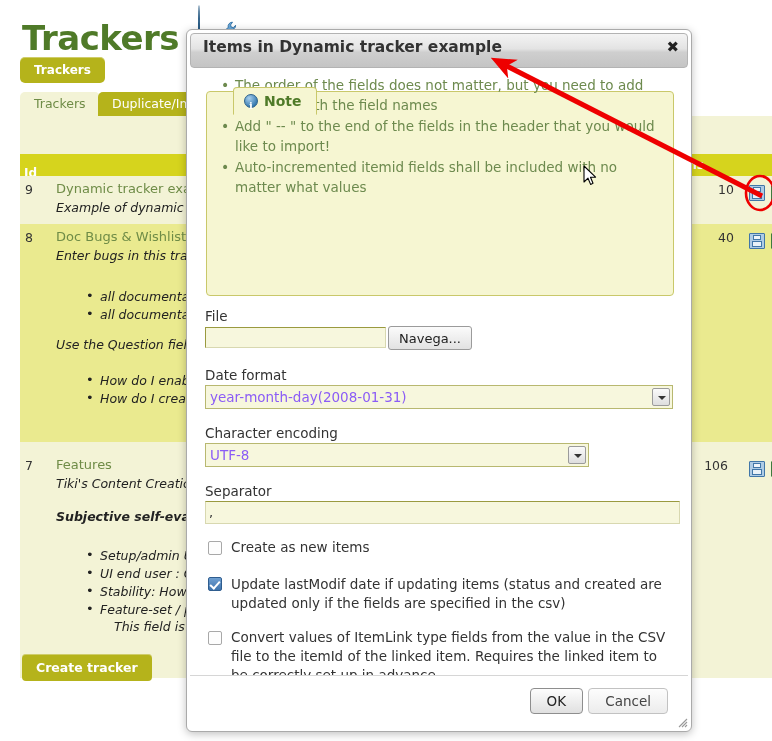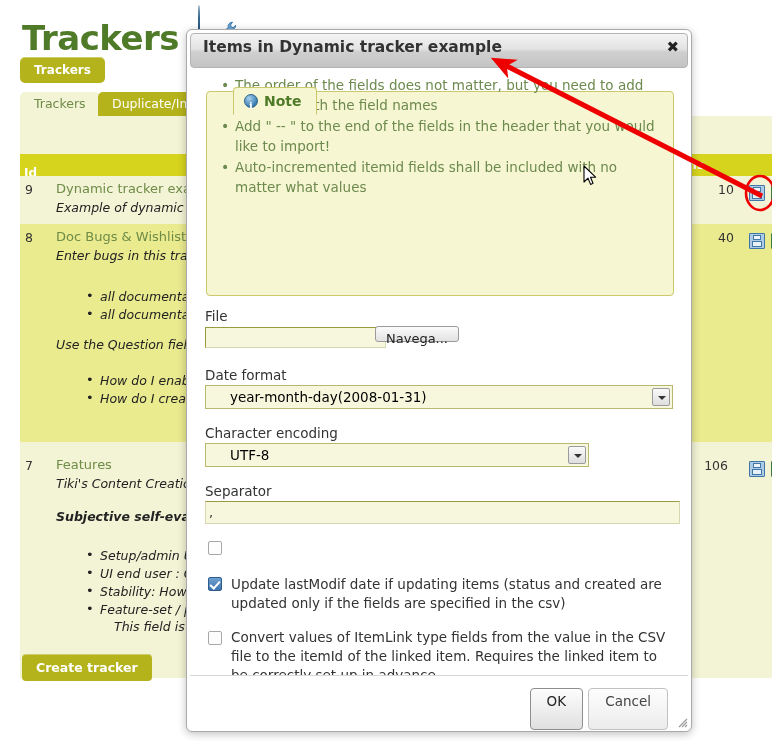--- a/index.html
+++ b/index.html
@@ -395,23 +395,23 @@
     line-height: 22px;
     cursor: pointer;
     white-space: nowrap;
   }
   .select-box {
     position: absolute;
     background: #f7f7dd;
     border: 1px solid #b8b870;
     box-sizing: border-box;
     font-size: 13.5px;
-    color: #000000;
+    color: #8b5cf6;
     line-height: 22px;
-    padding-left: 24px;
+    padding-left: 4px;
     cursor: pointer;
     white-space: nowrap;
   }
   .select-arrow {
     position: absolute;
     right: 2px; top: 2px;
     width: 18px; height: 18px;
     background: linear-gradient(to bottom, #fafafa, #dedede);
     border: 1px solid #9b9b9b;
     box-sizing: border-box;
@@ -458,21 +458,21 @@
   #dialog-buttonbar {
     position: absolute;
     left: 3px; right: 3px; bottom: 3px;
     height: 52px;
     border-top: 1px solid #d6d6d6;
     background: #ffffff;
   }
   .dlg-btn {
     position: absolute;
     top: 12px;
-    height: 42px;
+    height: 26px;
     line-height: 24px;
     padding: 0 16px;
     border-radius: 4px;
     box-sizing: border-box;
     font-size: 13.5px;
     cursor: pointer;
     text-align: center;
   }
   #ok-button {
     right: 105px;
@@ -596,38 +596,39 @@
   </div>
 
   <ul id="note-list">
     <li>The order of the fields does not matter, but you need to add a header with the field names</li>
     <li>Add " -- " to the end of the fields in the header that you would like to import!</li>
     <li>Auto-incremented itemid fields shall be included with no matter what values</li>
   </ul>
 
   <div class="form-label" style="left:18px; top:278px;">File</div>
   <input class="text-input" style="left: 18px; top: 297px; width: 181px; height: 21px;" value="">
-  <div class="browse-btn" style="left:188px; top:296px; width:84px; height:16px; line-height:23px;">Navega...</div>
+  <div class="browse-btn" style="left:201px; top:296px; width:84px; height:24px; line-height:23px;">Navega...</div>
 
   <div class="form-label" style="left:18px; top:337px;">Date format</div>
   <div class="select-box" style="left:18px; top:355px; width:468px; height:24px;">
     <span>year-month-day(2008-01-31)</span>
     <span class="select-arrow"></span>
   </div>
 
   <div class="form-label" style="left:18px; top:395px;">Character encoding</div>
   <div class="select-box" style="left:18px; top:413px; width:384px; height:24px;">
     <span>UTF-8</span>
     <span class="select-arrow"></span>
   </div>
 
   <div class="form-label" style="left:18px; top:453px;">Separator</div>
   <input class="text-input" style="left: 18px; top: 471px; width: 475px; height: 23px; border-width: 1px; border-style: solid; border-color: rgb(154, 154, 63) rgb(216, 216, 176) rgb(216, 216, 176); border-image: initial;" value=",">
 
   <span class="chk" style="left:21px; top:511px;"></span>
+  <span class="chk-label" style="left:44px; top:508px; width:430px;">Create as new items</span>
 
   <span class="chk checked" style="left:21px; top:547px;"></span>
   <span class="chk-label" style="left:44px; top:545px; width:442px;">Update lastModif date if updating items (status and created are updated only if the fields are specified in the csv)</span>
 
   <span class="chk" style="left:21px; top:601px;"></span>
   <span class="chk-label" style="left:44px; top:598px; width:447px;">Convert values of ItemLink type fields from the value in the CSV file to the itemId of the linked item. Requires the linked item to be correctly set up in advance.</span>
 
   <div id="dialog-buttonbar">
     <div class="dlg-btn" id="ok-button">OK</div>
     <div class="dlg-btn" id="cancel-button">Cancel</div>

